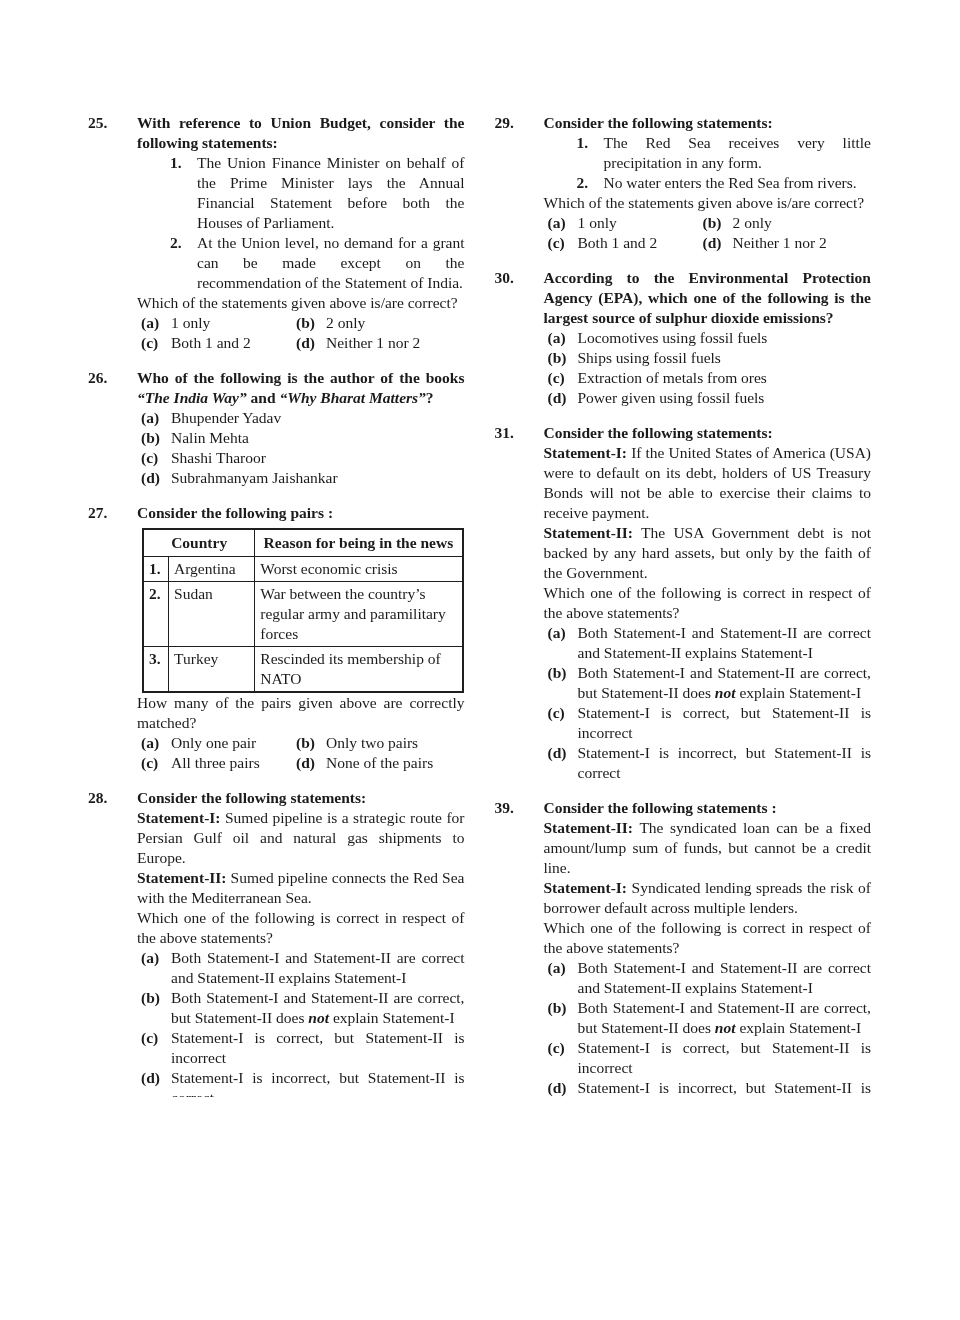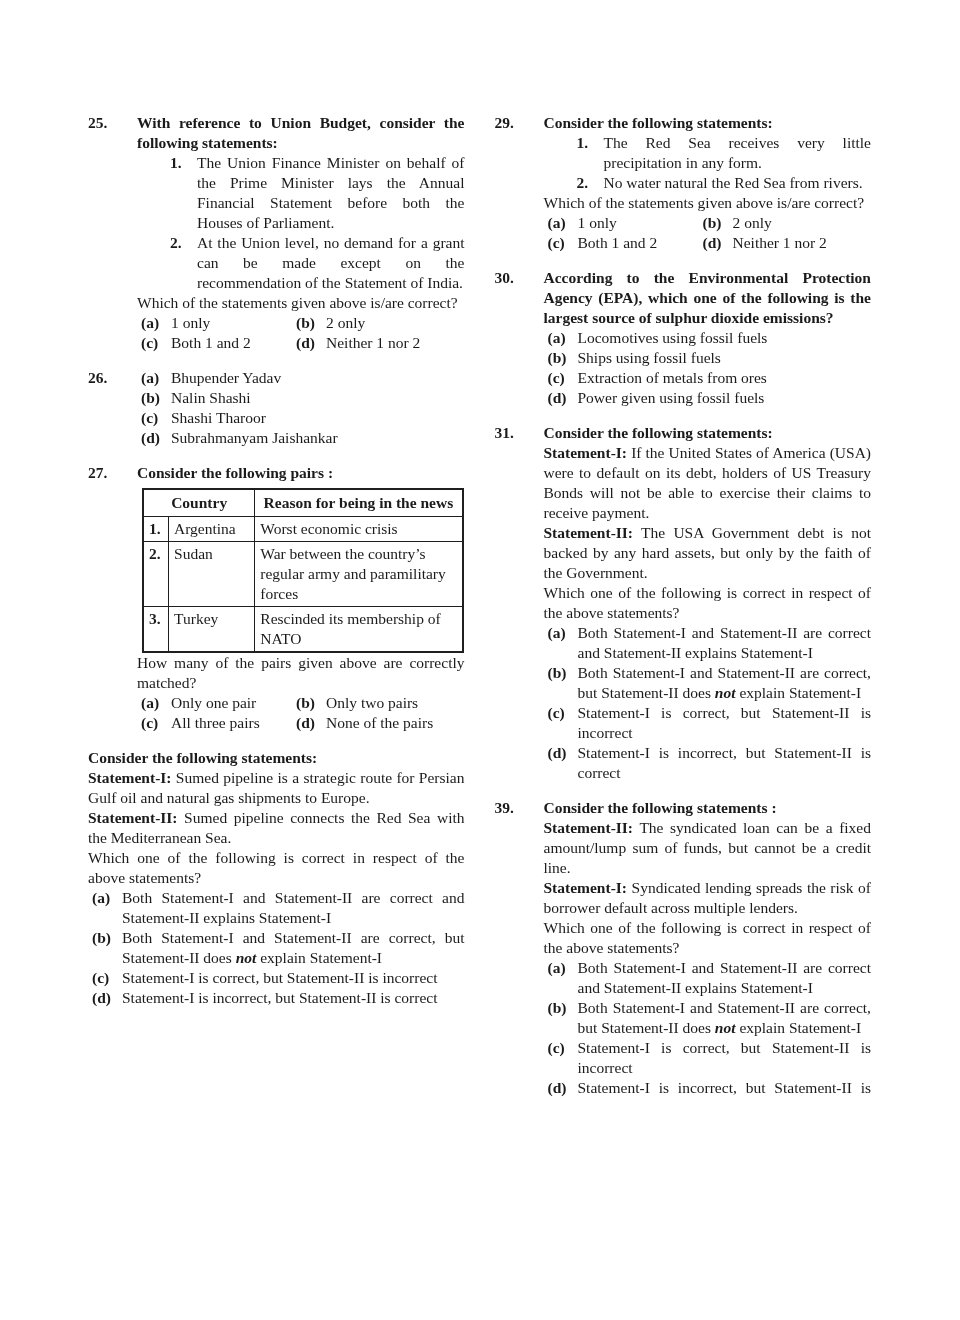--- a/index.html
+++ b/index.html
@@ -75,28 +75,29 @@
             <div class="opt">
               <span class="optletter">(d)</span>
               <div class="opttext"><span>Neither 1 nor 2</span></div>
             </div>
           </div>
         </div>
       </div>
       <div class="question">
         <div class="qnum">26.</div>
         <div class="qbody">
+          <div class="para"><span class="b ">Who of the following is the author of the books </span><span class="b i">“The India Way”</span><span class="b "> and </span><span class="b i">“Why Bharat Matters”</span><span class="b ">?</span></div>
           <div class="options1">
             <div class="opt">
               <span class="optletter">(a)</span>
               <div class="opttext"><span>Bhupender Yadav</span></div>
             </div>
             <div class="opt">
               <span class="optletter">(b)</span>
-              <div class="opttext"><span>Nalin Shashi</span></div>
+              <div class="opttext"><span>Nalin Mehta</span></div>
             </div>
             <div class="opt">
               <span class="optletter">(c)</span>
               <div class="opttext"><span>Shashi Tharoor</span></div>
             </div>
             <div class="opt">
               <span class="optletter">(d)</span>
               <div class="opttext"><span>Subrahmanyam Jaishankar</span></div>
             </div>
           </div>
@@ -146,20 +147,21 @@
               <div class="opttext"><span>All three pairs</span></div>
             </div>
             <div class="opt">
               <span class="optletter">(d)</span>
               <div class="opttext"><span>None of the pairs</span></div>
             </div>
           </div>
         </div>
       </div>
       <div class="question">
+        <div class="qnum">28.</div>
         <div class="qbody">
           <div class="para"><span class="b ">Consider the following statements:</span></div>
           <div class="para"><span class="b ">Statement-I:</span><span> Sumed pipeline is a strategic route for Persian Gulf oil and natural gas shipments to Europe.</span></div>
           <div class="para"><span class="b ">Statement-II:</span><span> Sumed pipeline connects the Red Sea with the Mediterranean Sea.</span></div>
           <div class="para"><span>Which one of the following is correct in respect of the above statements?</span></div>
           <div class="options1">
             <div class="opt">
               <span class="optletter">(a)</span>
               <div class="opttext"><span>Both Statement-I and Statement-II are correct and Statement-II explains Statement-I</span></div>
             </div>
@@ -183,21 +185,21 @@
       <div class="question">
         <div class="qnum">29.</div>
         <div class="qbody">
           <div class="para"><span class="b ">Consider the following statements:</span></div>
           <div class="subitem">
             <span class="subnum">1.</span>
             <div class="subtext"><span>The Red Sea receives very little precipitation in any form.</span></div>
           </div>
           <div class="subitem">
             <span class="subnum">2.</span>
-            <div class="subtext"><span>No water natural the Red Sea from rivers.</span></div>
+            <div class="subtext"><span>No water enters the Red Sea from rivers.</span></div>
           </div>
           <div class="para"><span>Which of the statements given above is/are correct?</span></div>
           <div class="optgrid">
             <div class="opt">
               <span class="optletter">(a)</span>
               <div class="opttext"><span>1 only</span></div>
             </div>
             <div class="opt">
               <span class="optletter">(b)</span>
               <div class="opttext"><span>2 only</span></div>

